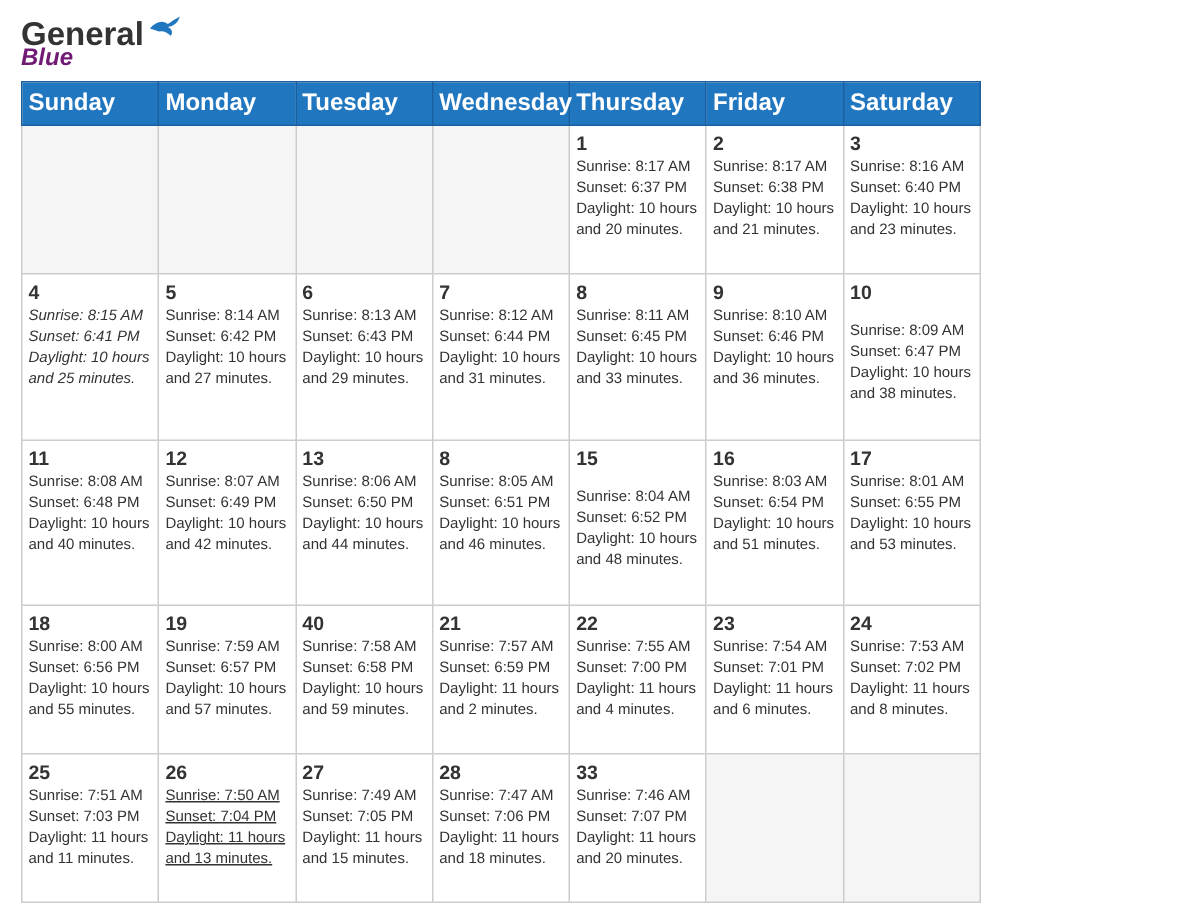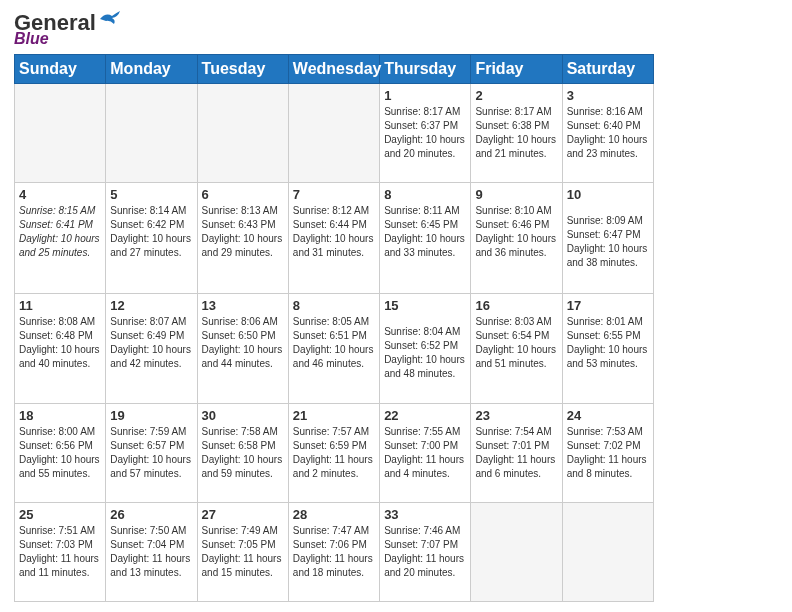--- a/index.html
+++ b/index.html
@@ -257,21 +257,21 @@
 and 55 minutes.</div>
           </td>
           <td>
             <span class="day-number">19</span>
             <div class="day-info" style="white-space: pre-line;">Sunrise: 7:59 AM
 Sunset: 6:57 PM
 Daylight: 10 hours
 and 57 minutes.</div>
           </td>
           <td>
-            <span class="day-number">30</span>
+            <span class="day-number">40</span>
             <div class="day-info" style="white-space: pre-line;">Sunrise: 7:58 AM
 Sunset: 6:58 PM
 Daylight: 10 hours
 and 59 minutes.</div>
           </td>
           <td>
             <span class="day-number">21</span>
             <div class="day-info" style="white-space: pre-line;">Sunrise: 7:57 AM
 Sunset: 6:59 PM
 Daylight: 11 hours
@@ -302,21 +302,21 @@
         <tr class="last-row">
           <td>
             <span class="day-number">25</span>
             <div class="day-info" style="white-space: pre-line;">Sunrise: 7:51 AM
 Sunset: 7:03 PM
 Daylight: 11 hours
 and 11 minutes.</div>
           </td>
           <td>
             <span class="day-number">26</span>
-            <div class="day-info" style="white-space: pre-line;">Sunrise: 7:50 AM
+            <div class="day-info" style="white-space: pre-line; text-decoration: underline;">Sunrise: 7:50 AM
 Sunset: 7:04 PM
 Daylight: 11 hours
 and 13 minutes.</div>
           </td>
           <td>
             <span class="day-number">27</span>
             <div class="day-info" style="white-space: pre-line;">Sunrise: 7:49 AM
 Sunset: 7:05 PM
 Daylight: 11 hours
 and 15 minutes.</div>

